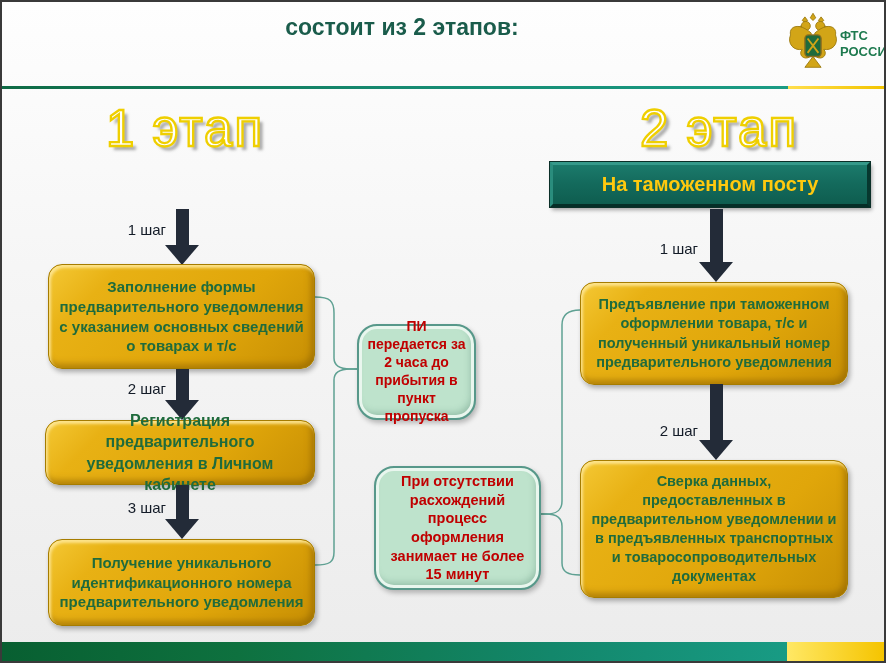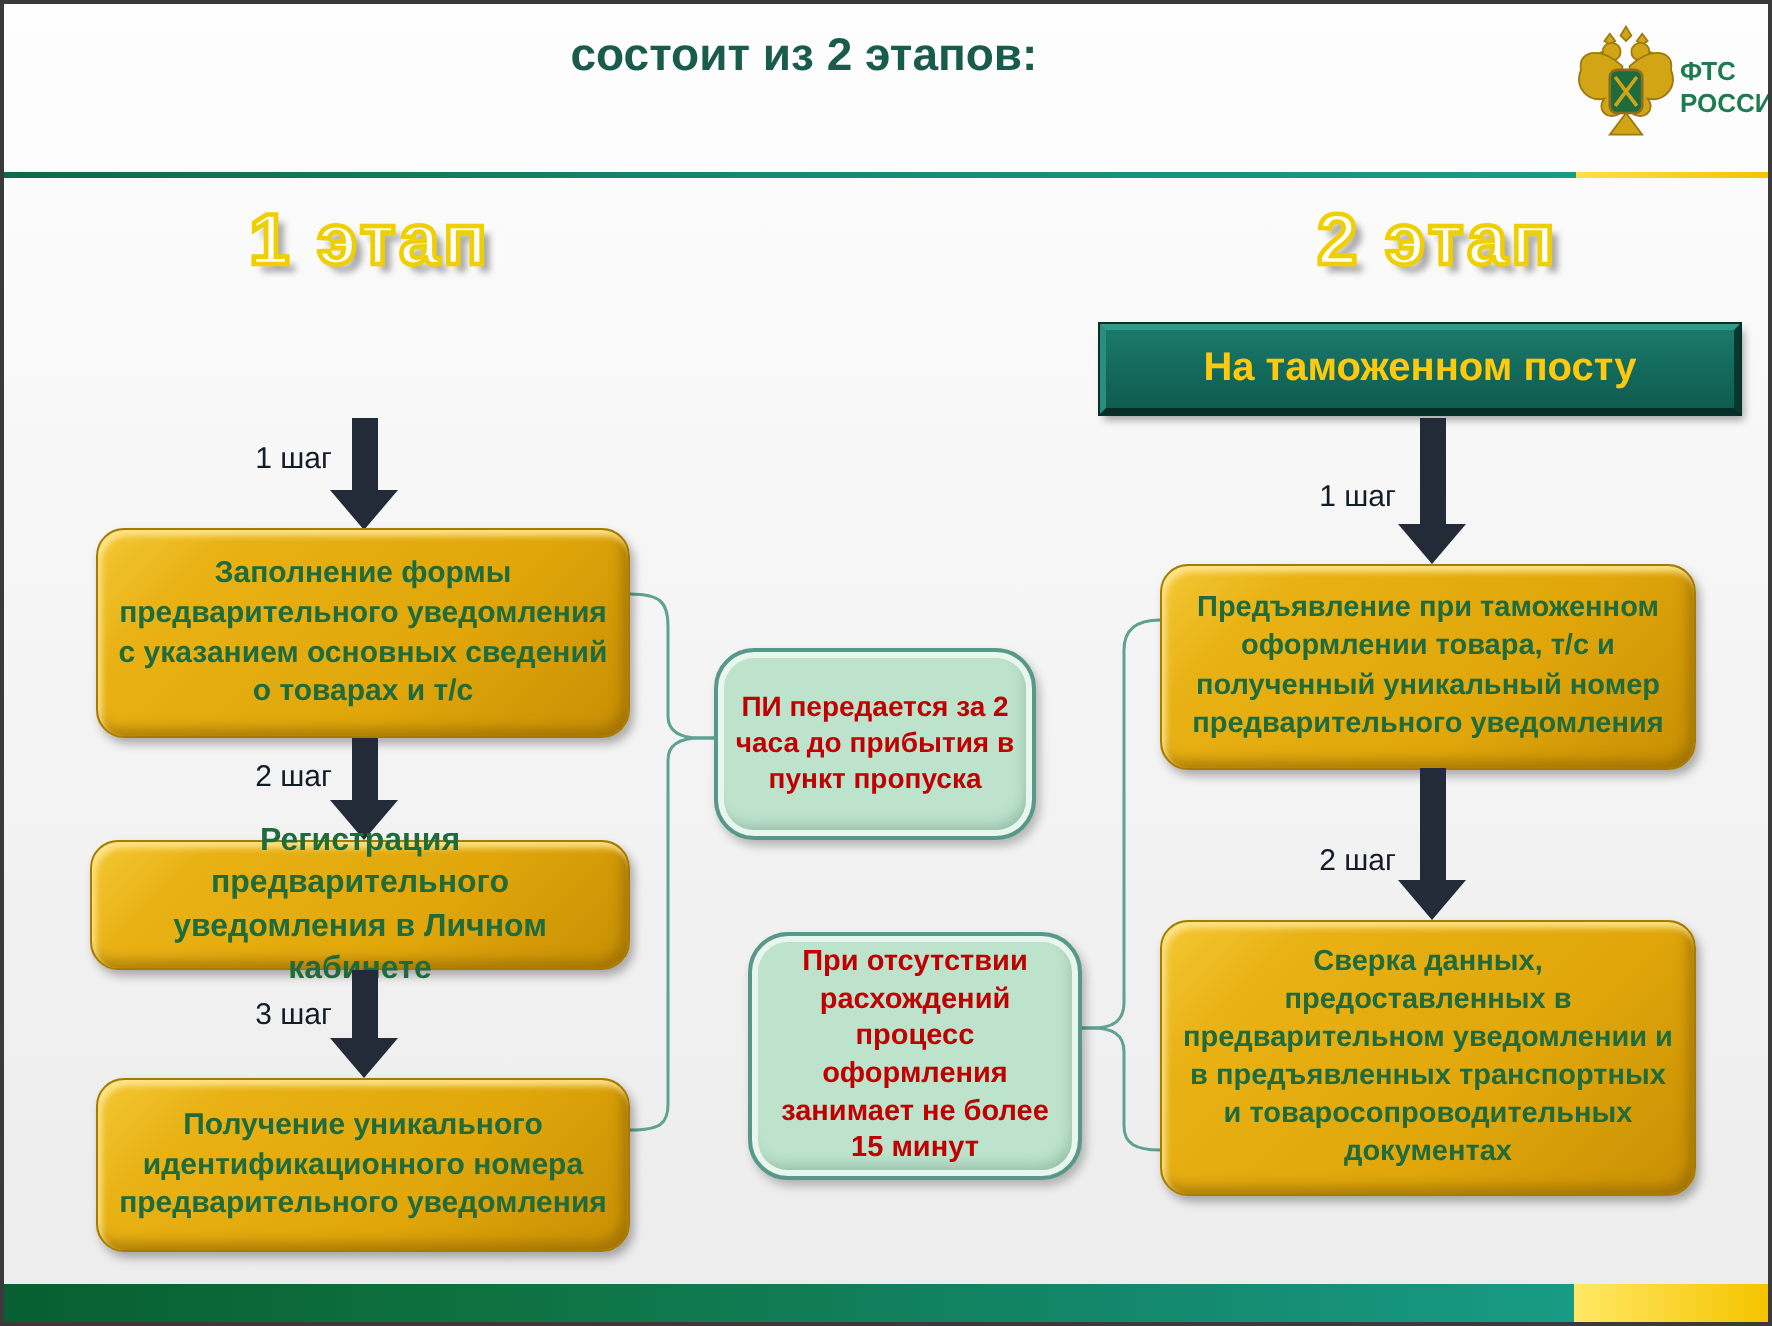--- a/index.html
+++ b/index.html
@@ -23,21 +23,21 @@
     position:absolute; left:62px; top:20px;
     font-size:13px; font-weight:bold; color:#1E7A4F; line-height:1.25;
   }
   .divider-green { position:absolute; left:0; top:84px; width:786px; height:3px;
     background:linear-gradient(90deg,#0F6B45,#168A71,#1A9B84); }
   .divider-yellow { position:absolute; left:786px; top:84px; width:96px; height:3px;
     background:linear-gradient(90deg,#FFDE4D,#F2C400); }
   
   .wordart {
     position:absolute; width:190px; text-align:center;
-    font-size:36px; font-weight:bold; letter-spacing:2px; color:#FFFFFF;
+    font-size:51px; font-weight:normal; letter-spacing:2px; color:#FFFFFF;
     -webkit-text-stroke:2.3px #EFCF00;
     text-shadow:4px 4px 3px rgba(140,140,140,0.75);
   }
   .wordart1 { left:88px; top:97px; }
   .wordart2 { left:622px; top:97px; }
   
   .teal-box {
     position:absolute; height:45px;
     background:linear-gradient(180deg,#1B7A6B 0%,#146B5D 45%,#0E5D4F 100%);
     border-top:3px solid #35998A; border-left:3px solid #2A8D7D;
@@ -70,21 +70,21 @@
   .note-box {
     position:absolute; border-radius:20px;
     background:#BEE3CC;
     border:2px solid #57988A;
     box-shadow:inset 0 0 0 3px #E9F6EE,
                inset -3px -5px 7px rgba(85,135,115,0.4),
                2px 3px 5px rgba(0,0,0,0.25);
     color:#C00000; font-weight:bold; text-align:center; line-height:1.28;
     display:flex; align-items:center; justify-content:center; padding:6px;
   }
-  .note1 { left:355px; top:322px; width:161px; height:96px;  font-size:14px;justify-content:center; }
+  .note1 { left:355px; top:322px; width:119px; height:96px;  font-size:14px;justify-content:center; }
   .note2 { left:372px; top:464px; width:167px; height:124px; font-size:14.5px; }
   
   .arrow { position:absolute; width:34px; }
   .arrow .shaft { width:13px; margin:0 auto; background:#232B38; }
   .arrow .head  { width:0; height:0; margin:0 auto;
     border-left:17px solid transparent; border-right:17px solid transparent;
     border-top:20px solid #232B38; }
   .a-l1 { left:163px; top:207px; } .a-l1 .shaft{height:36px;}
   .a-l2 { left:163px; top:367px; } .a-l2 .shaft{height:31px;}
   .a-l3 { left:163px; top:483px; } .a-l3 .shaft{height:34px;}

